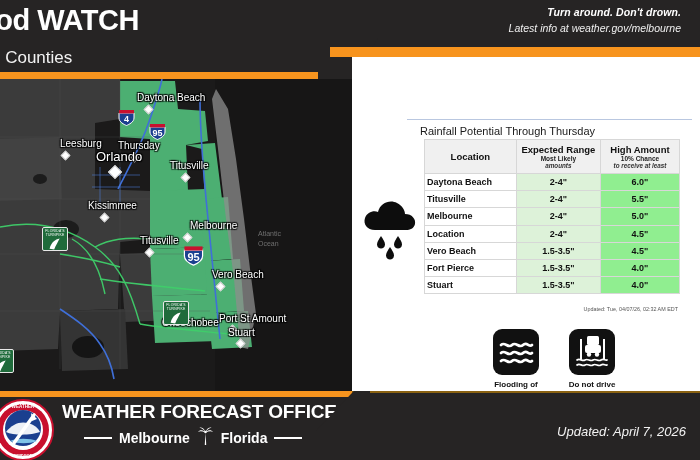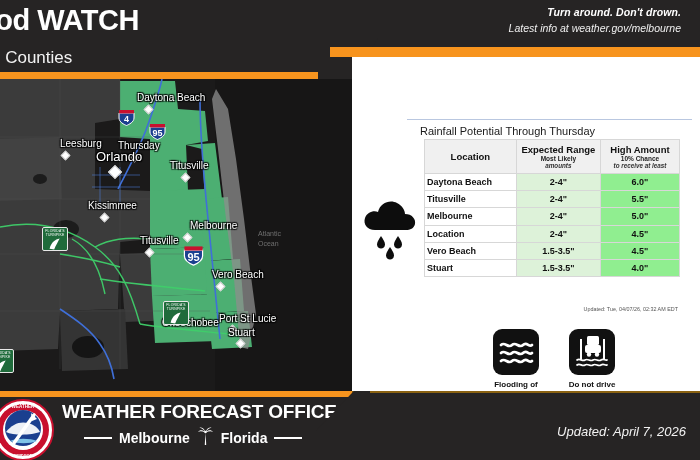--- a/index.html
+++ b/index.html
@@ -196,21 +196,21 @@
     </div>
     <div class="city" style="left:212px;top:190px">
       <div class="dot" style="left:5px;top:14px"></div>
       <div class="lbl" style="left:0;top:0">Vero Beach</div>
     </div>
     <div class="city" style="left:162px;top:238px">
       <div class="lbl" style="left:0;top:0">Okeechobee</div>
     </div>
     <div class="city" style="left:219px;top:234px">
       <div class="dot" style="left:10px;top:13px"></div>
-      <div class="lbl" style="left:0;top:0">Port St Lucie</div>
+      <div class="lbl" style="left:0;top:0">Port St Amount</div>
     </div>
     <div class="city" style="left:228px;top:248px">
       <div class="dot" style="left:9px;top:13px"></div>
       <div class="lbl" style="left:0;top:0">Stuart</div>
     </div>
 
     <div class="shield" style="left:117px;top:30px">
       <svg viewBox="0 0 19 17" width="19" height="17">
         <path d="M2,4 H17 V9 C17,13 12,15.5 9.5,16.5 C7,15.5 2,13 2,9 Z" fill="#1b3f8f" stroke="#fff" stroke-width="1"></path>
         <rect x="2" y="1" width="15" height="3.4" fill="#c8102e"></rect>
@@ -294,20 +294,25 @@
         </tr>
         <tr>
           <td class="loc">Location</td>
           <td class="rng">2-4"</td>
           <td class="high">4.5"</td>
         </tr>
         <tr>
           <td class="loc">Vero Beach</td>
           <td class="rng">1.5-3.5"</td>
           <td class="high">4.5"</td>
+        </tr>
+        <tr>
+          <td class="loc">Fort Pierce</td>
+          <td class="rng">1.5-3.5"</td>
+          <td class="high">4.0"</td>
         </tr>
         <tr>
           <td class="loc">Stuart</td>
           <td class="rng">1.5-3.5"</td>
           <td class="high">4.0"</td>
         </tr>
       </tbody>
     </table>
 
     <div class="upd-note">Updated: Tue, 04/07/26, 02:32 AM EDT</div>

